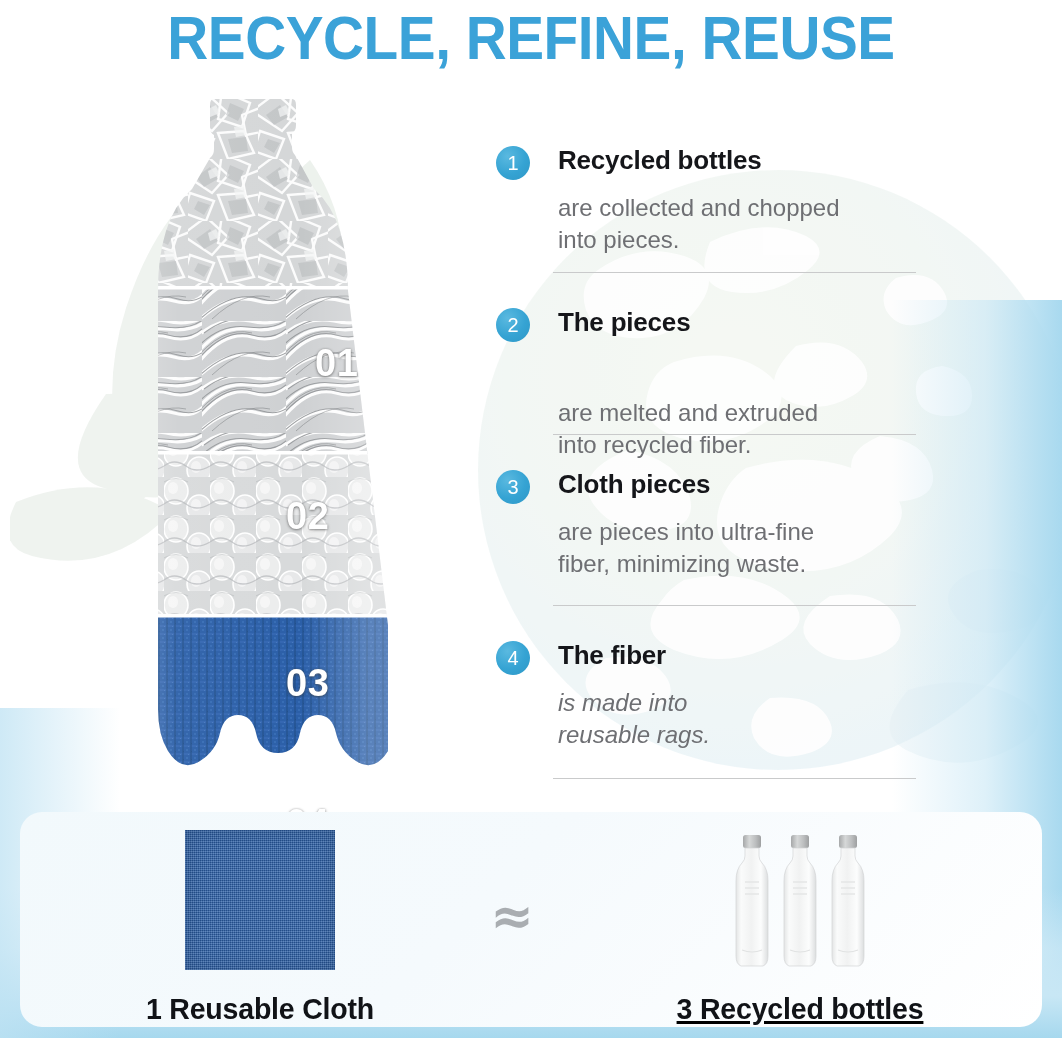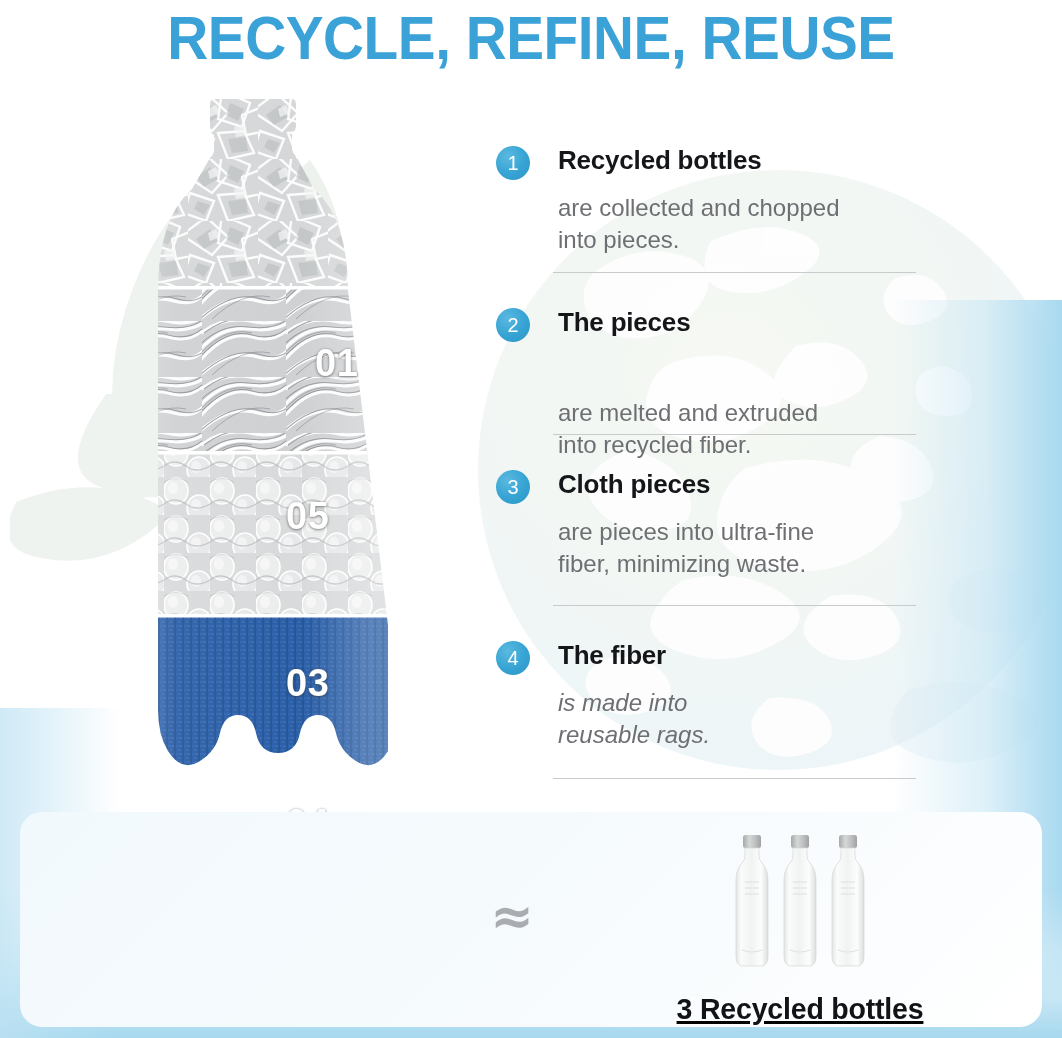--- a/index.html
+++ b/index.html
@@ -392,21 +392,21 @@
 
         <rect x="0" y="189" width="270" height="3.5" fill="#ffffff"></rect>
         <rect x="0" y="354" width="270" height="3.5" fill="#ffffff"></rect>
         <rect x="0" y="517" width="270" height="3.5" fill="#ffffff"></rect>
 
         <rect x="0" y="0" width="270" height="700" fill="url(#sheen)"></rect>
       </g>
     </svg>
 
     <span class="band-num num-01">01</span>
-    <span class="band-num num-02">05</span>
+    <span class="band-num num-02">02</span>
     <span class="band-num num-03">03</span>
     <span class="band-num num-04">04</span>
   </div>
 
   <div class="steps">
 
     <div class="step s1">
       <div class="step-badge">1</div>
       <div class="step-title">Recycled bottles</div>
       <div class="step-body">are collected and chopped
@@ -435,20 +435,24 @@
       <div class="step-title">The fiber</div>
       <div class="step-body">is made into
 reusable rags.</div>
       <div class="step-rule"></div>
     </div>
 
   </div>
 
   <div class="compare-panel">
 
+    <div class="cmp-col cmp-left">
+      <div class="cloth-swatch"></div>
+      <div class="cmp-label">1 Reusable Cloth</div>
+    </div>
 
     <div class="approx">≈</div>
 
     <div class="cmp-col cmp-right">
       <div class="bottles-row">
 
         <svg width="44" height="136" viewBox="0 0 44 136" xmlns="http://www.w3.org/2000/svg">
           <defs>
             <linearGradient id="bglass" x1="0" y1="0" x2="1" y2="0">
               <stop offset="0%" stop-color="#e3e5e5"></stop>

